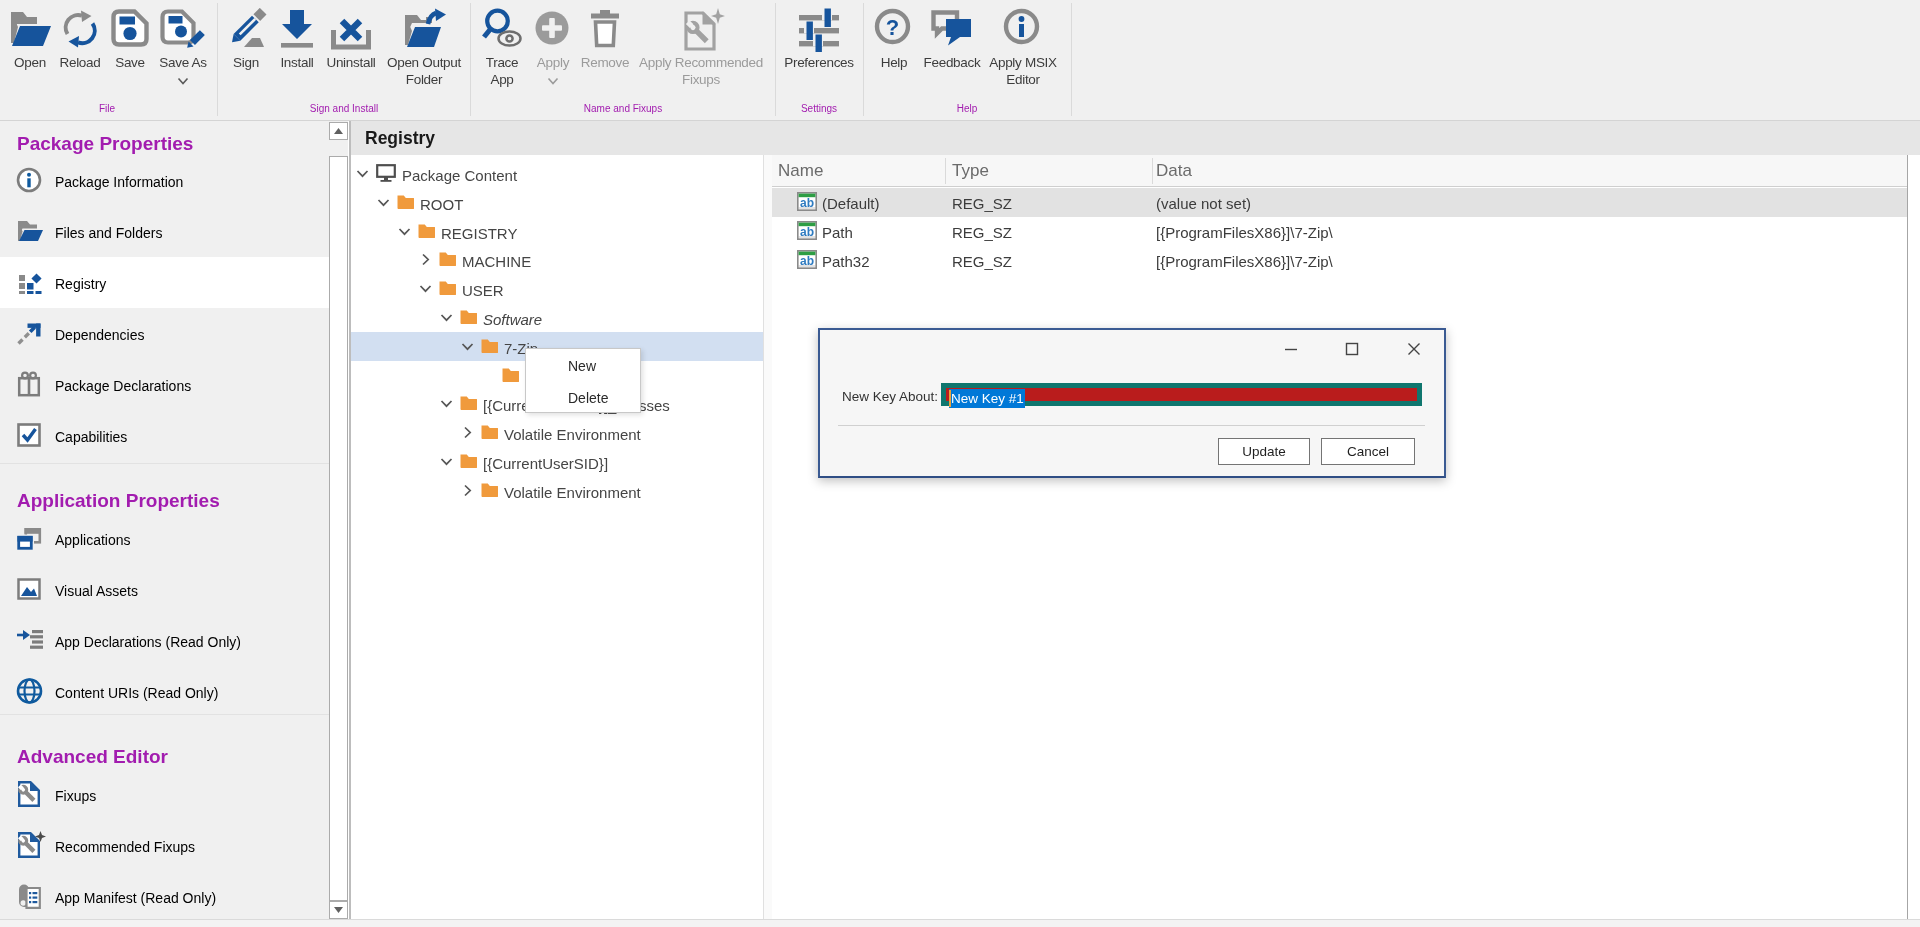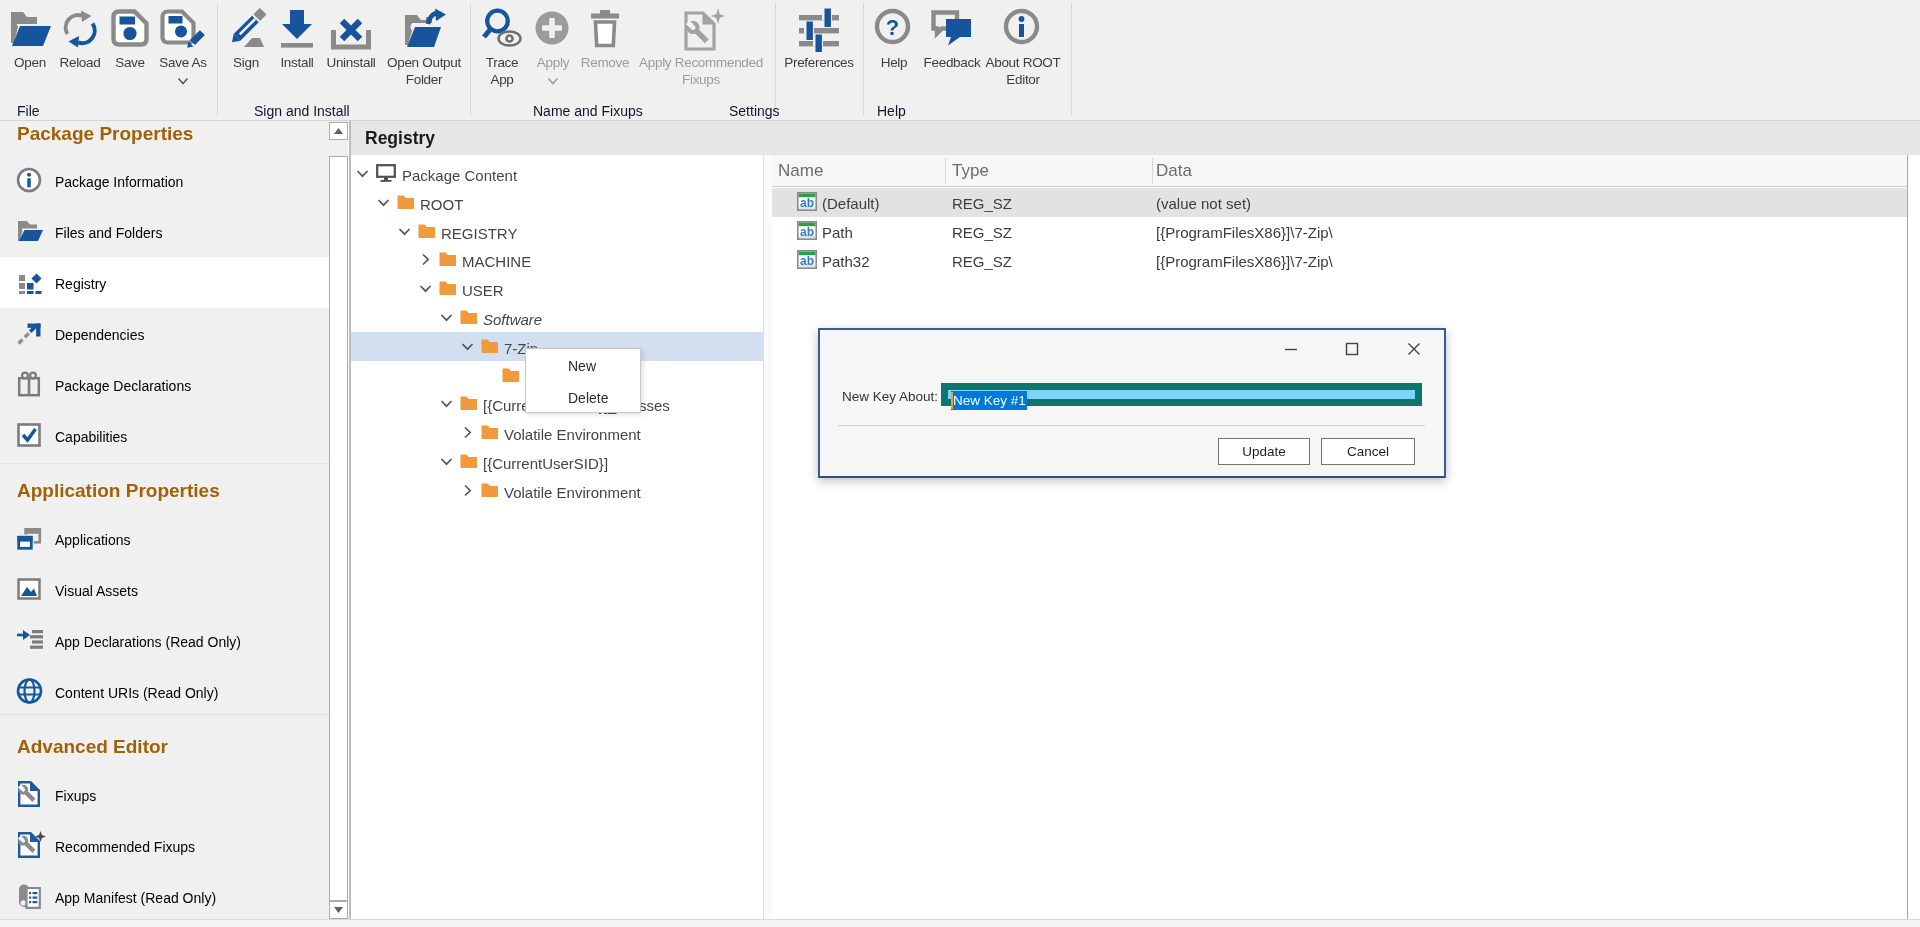--- a/index.html
+++ b/index.html
@@ -5,23 +5,23 @@
 html,body { width:1920px; height:927px; overflow:hidden;
   font-family:"Liberation Sans", sans-serif; background:#fff; }
 #ribbon { position:absolute; left:0; top:0; width:1920px; height:121px;
   background:#f0f0f0; border-bottom:1px solid #d4d4d4; }
 .rb { position:absolute; top:0; text-align:center; }
 .rb .ric { position:absolute; top:8px; left:50%; transform:translateX(-50%); }
 .rb .rlb { position:absolute; top:54px; width:100%; left:0;
   font-size:13.5px; line-height:17px; color:#3d3d3d; white-space:pre-line; letter-spacing:-0.3px; }
 .rb .rlb.dis { color:#9b9b9b; }
 .rsep { position:absolute; top:3px; height:113px; width:1px; background:#dadada; }
-.rglb { position:absolute; top:103px; font-size:14px; color:#0f172a; }
+.rglb { position:absolute; top:103px; font-size:10px; color:#a21caf; text-align:center; }
 #sidebar { position:absolute; left:0; top:121px; width:330px; height:798px; background:#f0f0f0; }
-.sbhead { position:absolute; left:17px; font-size:19px; font-weight:bold; color:#a16207; }
+.sbhead { position:absolute; left:17px; font-size:19px; font-weight:bold; color:#a21caf;margin-top:10px; }
 .sbitem { position:absolute; left:0; width:330px; height:50px; }
 .sbitem .sic { position:absolute; left:16px; top:50%; transform:translateY(-50%); }
 .sbitem .stx { position:absolute; left:55px; top:50%; transform:translateY(-50%);
   font-size:14px; color:#000000; white-space:nowrap; }
 .sbsep { position:absolute; left:0; width:330px; height:1px; background:#e2e2e2; }
 #sbscroll { position:absolute; left:329px; top:121px; width:19px; height:798px; background:#f0f0f0; }
 .sbtn { position:absolute; left:0; width:19px; background:#fff; border:1px solid #ababab; }
 #vline { position:absolute; left:349px; top:121px; width:2px; height:806px; background:#bdbdbd; }
 #titlebar { position:absolute; left:351px; top:121px; width:1569px; height:34px; background:#e6e6e6; }
 #titlebar span { position:absolute; left:14px; top:7px; font-size:17.5px; font-weight:bold; color:#191919; }
@@ -46,21 +46,21 @@
   background:#f3f3f3; border-top:1px solid #dadada; }
 #ctxmenu { position:absolute; left:525px; top:348px; width:116px; height:65px;
   background:#fff; border:1px solid #c8c8c8; box-shadow:2px 2px 5px rgba(0,0,0,0.12); }
 .mitem { position:absolute; left:42px; font-size:14px; color:#2b2b2b; }
 #dialog { position:absolute; left:818px; top:328px; width:628px; height:150px;
   background:#f6f6f6; border:2px solid #3a5a92; border-bottom-color:#2f4e85;
   box-shadow:0 3px 10px rgba(0,0,0,0.25); }
 .wglyph { position:absolute; top:12px; }
 #dlglabel { position:absolute; left:22px; top:59px; font-size:13.5px; color:#333; }
 #dlginput { position:absolute; left:121px; top:53px; width:481px; height:23px;
-  background:#7dd3fc; border:7px solid #0f766e; }
+  background:#b91c1c; border:5px solid #0f766e; }
 #dlgsel { position:absolute; left:3px; top:1px; height:19px; background:#0078d7;
   color:#fff; font-size:13.5px; line-height:19px; padding:0 1px 0 2px; }
 #dlgcaret { position:absolute; left:3px; top:2px; width:2px; height:17px; background:#e8a33d; z-index:2; }
 #dlgsep { position:absolute; left:18px; top:95px; width:587px; height:1px; background:#d0d0d0; }
 .dbtn { position:absolute; top:108px; height:27px; background:#fff; border:1px solid #747474;
   font-size:13.5px; color:#1f1f1f; text-align:center; line-height:25px; }
 </style></head><body>
 
 <div id="ribbon">
 <div class="rb" style="left:2px;width:56px;height:121px;">
@@ -214,21 +214,21 @@
           <path fill="#16549c" d="M17,11 H42 V29 H31 L19,37.5 L22,29 H17 Z"></path>
         </svg></div>
       <div class="rlb">Feedback</div>
     </div>
 <div class="rb" style="left:975px;width:96px;height:121px;">
       <div class="ric"><svg width="40" height="40" viewBox="0 0 40 40" style="">
           <circle fill="none" stroke="#8a8a8a" stroke-width="4.4" cx="18.5" cy="18.5" r="15.5"></circle>
           <circle fill="#16549c" cx="18.5" cy="11" r="2.9"></circle>
           <rect fill="#16549c" x="16" y="16" width="5" height="13"></rect>
         </svg></div>
-      <div class="rlb">About ROOT
+      <div class="rlb">Apply MSIX
 Editor</div>
     </div>
 <div class="rsep" style="left:1071px;"></div>
 <div class="rglb" style="left:17px;width:180px;">File</div>
 <div class="rglb" style="left:254px;width:180px;">Sign and Install</div>
 <div class="rglb" style="left:533px;width:180px;">Name and Fixups</div>
 <div class="rglb" style="left:729px;width:180px;">Settings</div>
 <div class="rglb" style="left:877px;width:180px;">Help</div>
 </div>
 <div id="sidebar">

